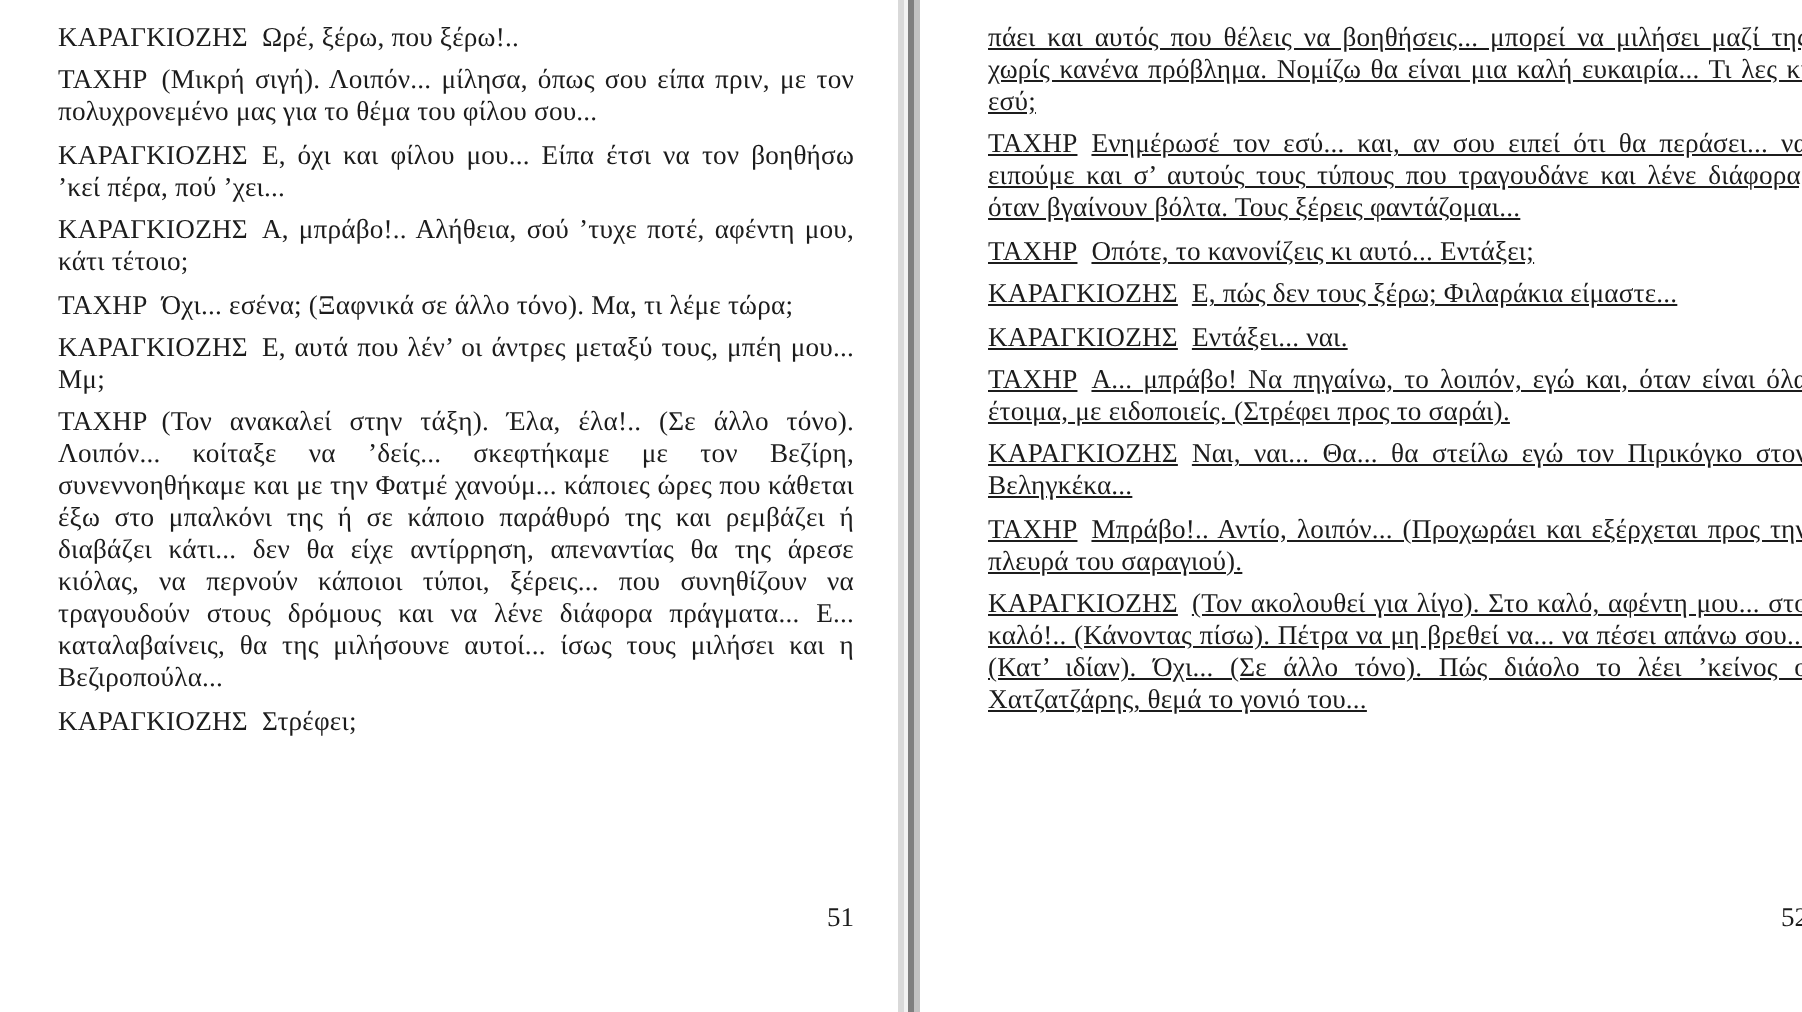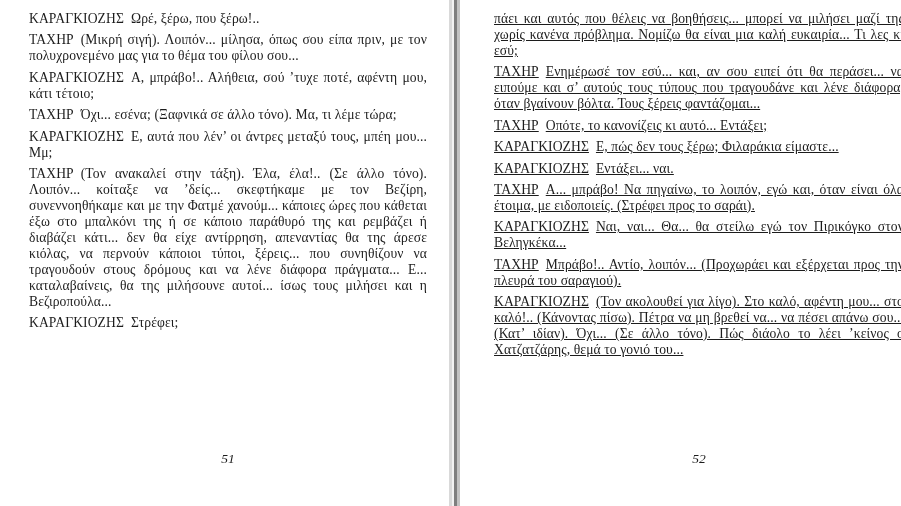--- a/index.html
+++ b/index.html
@@ -42,24 +42,23 @@
   }
   .speaker {
     margin-right: 7px;
   }
   .speaker:empty {
     margin-right: 0;
   }
   .page-number {
     position: absolute;
     top: 451px;
-    text-align: center;
+    text-align: right;
     font-size: 13.5px;
     line-height: 16px;
-    font-style: italic;
   }
   .page-number.left {
     left: 18px;
     width: 398px;
   }
   .page-number.right {
     left: 483px;
     width: 410px;
   }
   .gutter {
@@ -78,20 +77,21 @@
   }
 </style>
 </head>
 <body>
 
 <div class="spread">
 
   <section class="page-text left">
     <p class="para"><span class="speaker">ΚΑΡΑΓΚΙΟΖΗΣ</span><span>Ωρέ, ξέρω, που ξέρω!..</span></p>
     <p class="para"><span class="speaker">ΤΑΧΗΡ</span><span>(Μικρή σιγή). Λοιπόν... μίλησα, όπως σου είπα πριν, με τον πολυχρονεμένο μας για το θέμα του φίλου σου...</span></p>
+    <p class="para"><span class="speaker">ΚΑΡΑΓΚΙΟΖΗΣ</span><span>Ε, όχι και φίλου μου... Είπα έτσι να τον βοηθήσω ’κεί πέρα, πού ’χει...</span></p>
     <p class="para"><span class="speaker">ΚΑΡΑΓΚΙΟΖΗΣ</span><span>Α, μπράβο!.. Αλήθεια, σού ’τυχε ποτέ, αφέντη μου, κάτι τέτοιο;</span></p>
     <p class="para"><span class="speaker">ΤΑΧΗΡ</span><span>Όχι... εσένα; (Ξαφνικά σε άλλο τόνο). Μα, τι λέμε τώρα;</span></p>
     <p class="para"><span class="speaker">ΚΑΡΑΓΚΙΟΖΗΣ</span><span>Ε, αυτά που λέν’ οι άντρες μεταξύ τους, μπέη μου... Μμ;</span></p>
     <p class="para"><span class="speaker">ΤΑΧΗΡ</span><span>(Τον ανακαλεί στην τάξη). Έλα, έλα!.. (Σε άλλο τόνο). Λοιπόν... κοίταξε να ’δείς... σκεφτήκαμε με τον Βεζίρη, συνεννοηθήκαμε και με την Φατμέ χανούμ... κάποιες ώρες που κάθεται έξω στο μπαλκόνι της ή σε κάποιο παράθυρό της και ρεμβάζει ή διαβάζει κάτι... δεν θα είχε αντίρρηση, απεναντίας θα της άρεσε κιόλας, να περνούν κάποιοι τύποι, ξέρεις... που συνηθίζουν να τραγουδούν στους δρόμους και να λένε διάφορα πράγματα... Ε... καταλαβαίνεις, θα της μιλήσουνε αυτοί... ίσως τους μιλήσει και η Βεζιροπούλα...</span></p>
     <p class="para"><span class="speaker">ΚΑΡΑΓΚΙΟΖΗΣ</span><span>Στρέφει;</span></p>
   </section>
 
   <div class="page-number left">51</div>
 
   <div class="gutter"></div>

